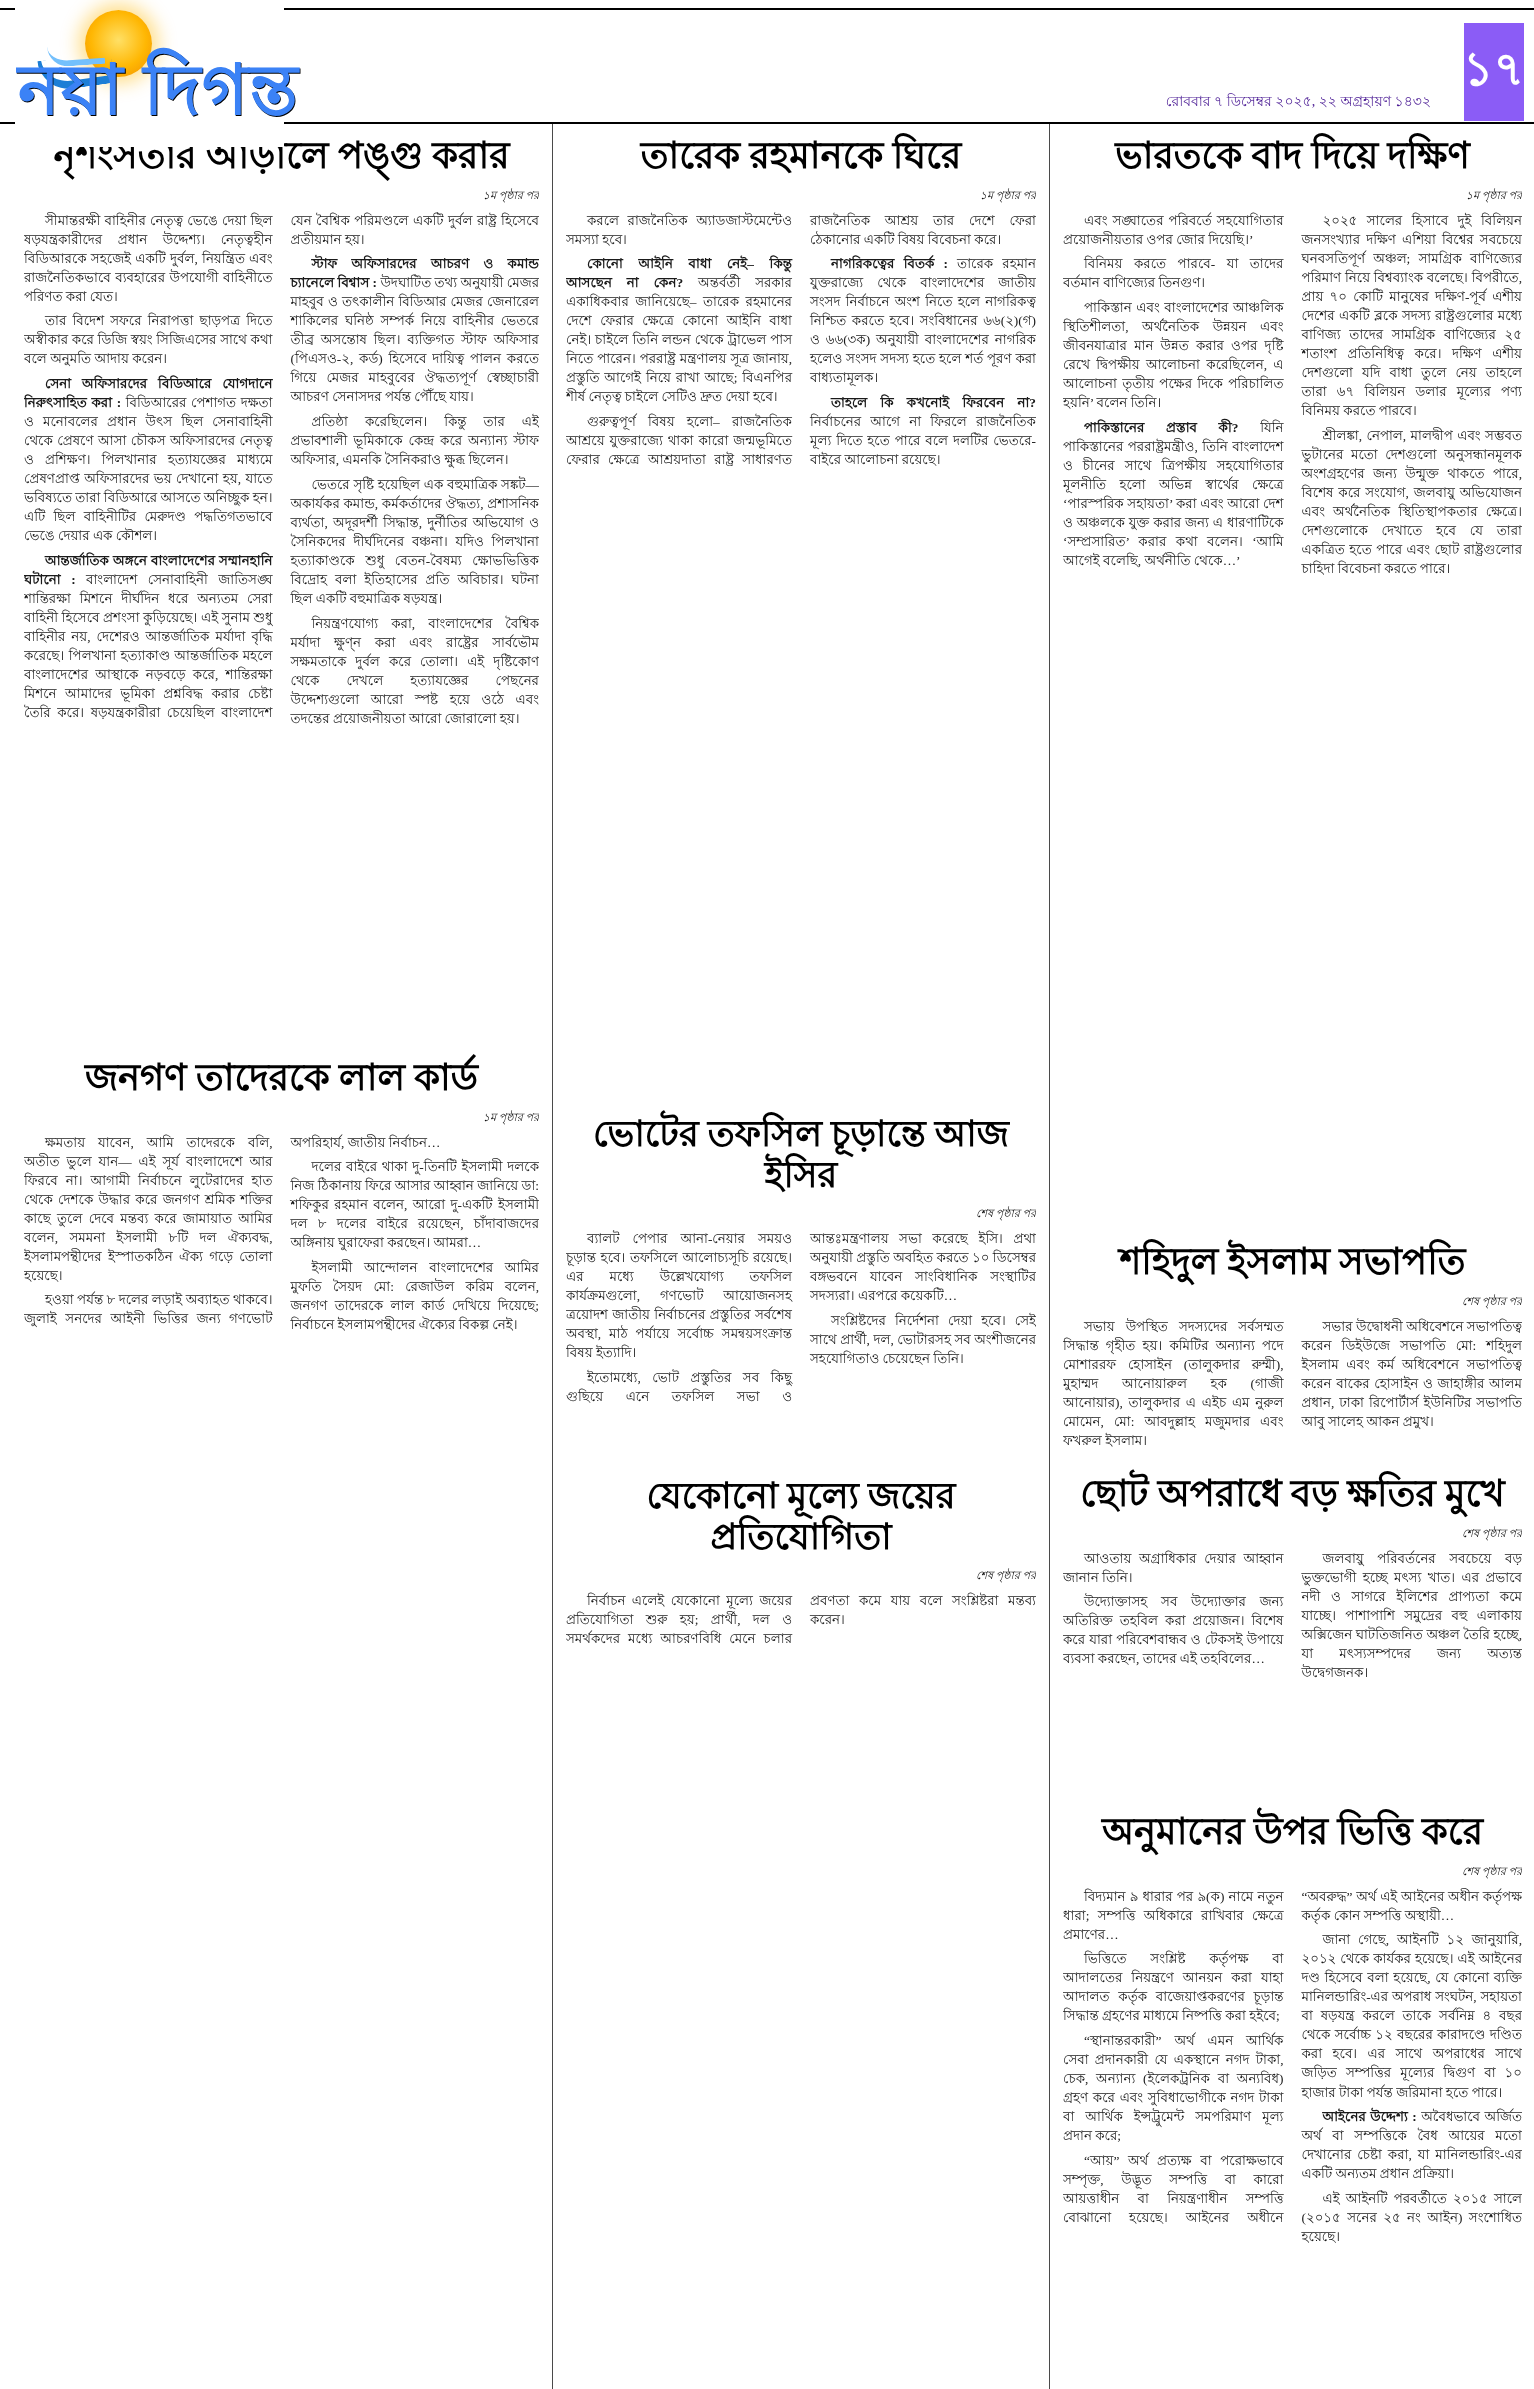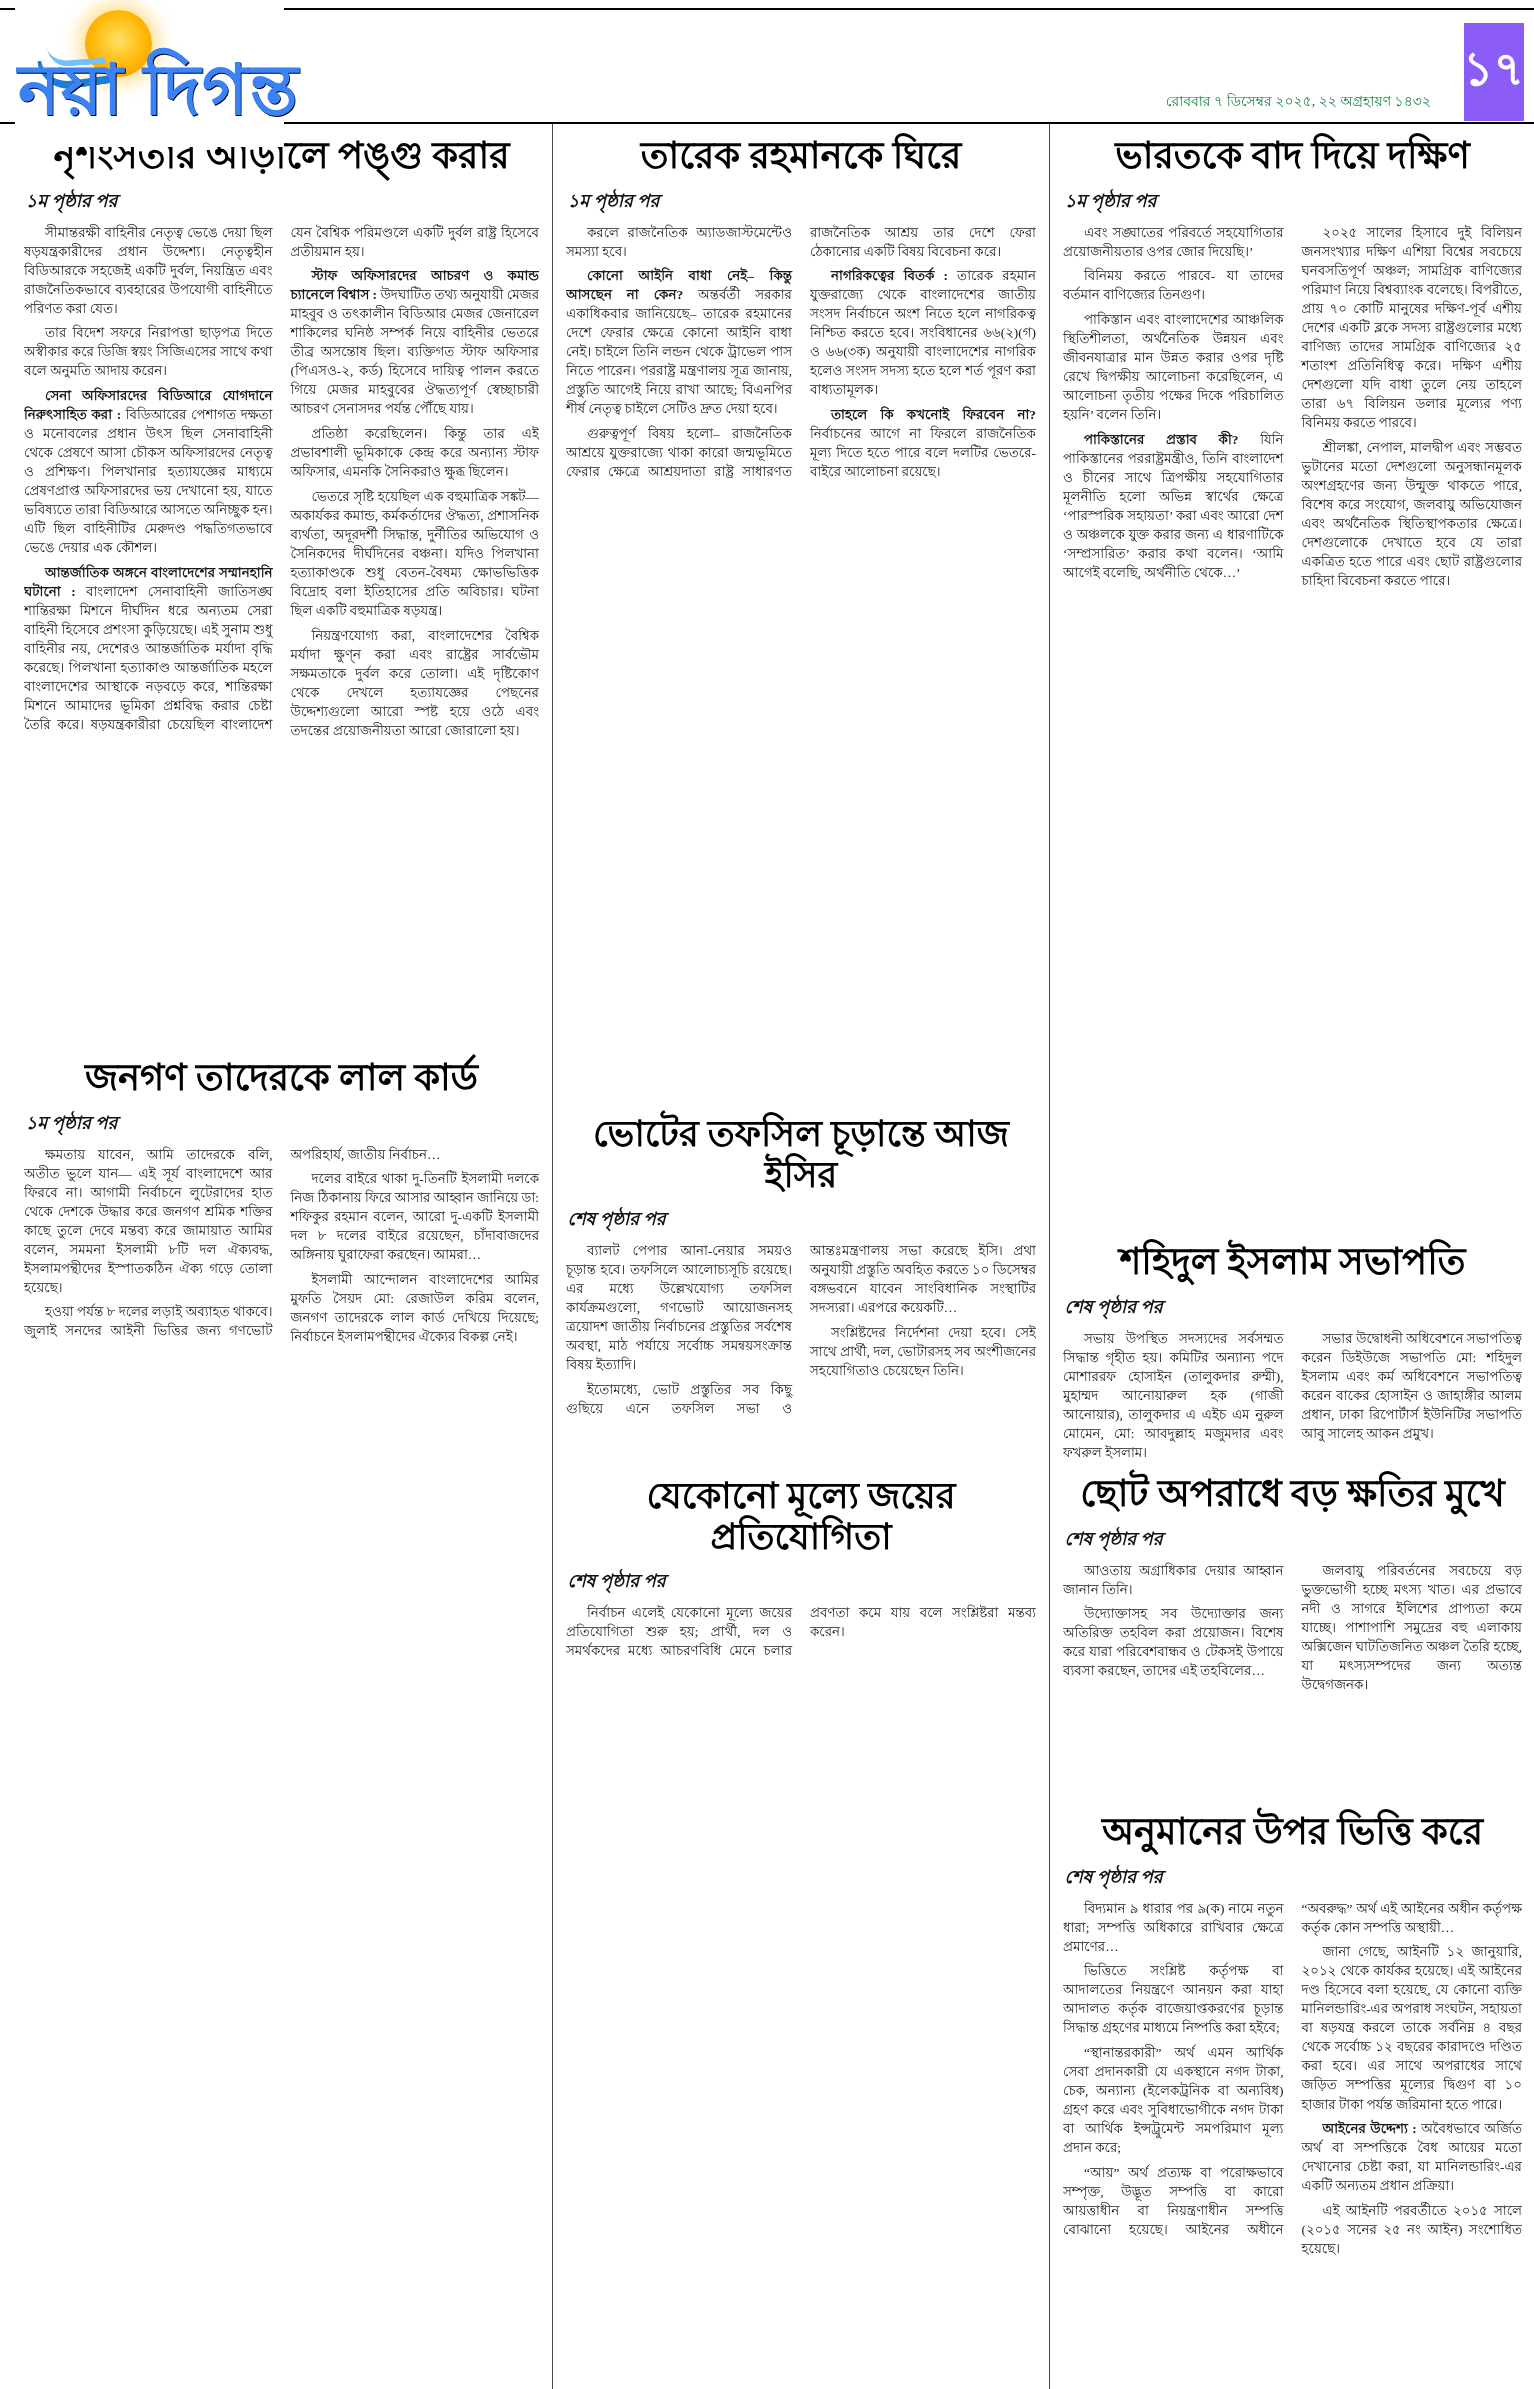--- a/index.html
+++ b/index.html
@@ -24,41 +24,41 @@
     border-radius:0 0 0 37px;transform:rotate(-8deg);
   }
   .book:after{
     content:"";position:absolute;left:6.5px;top:-11.4px;width:57px;height:14.7px;
     border-bottom:6.5px solid #74c0fc;border-radius:0 0 0 33px;transform:rotate(4deg);
   }
   .logo-text{
     position:absolute;left:3.3px;top:34px;font-size:70px;font-weight:bold;color:#3b82f6;
     letter-spacing:1.6px;white-space:nowrap;text-shadow:0.8px 0.8px 0 #000;
   }
-  .dateline{position:absolute;right:104px;top:90px;font-size:14px;color:#15803d;white-space:nowrap;}
+  .dateline{position:absolute;right:104px;top:90px;font-size:14px;color:#4c1d95;white-space:nowrap;}
   .pagenum{
     position:absolute;right:11.4px;top:23px;width:60px;height:98px;background:#8b5cf6;
     color:#fff;font-size:47px;font-weight:bold;display:flex;align-items:center;justify-content:center;
   }
   
   .content{position:absolute;top:124px;left:0;right:0;bottom:0;display:flex;}
   .colgroup{box-sizing:border-box;padding:0 13px;display:flex;flex-direction:column;}
   .colgroup.left{width:552px;padding-left:24px;}
   .colgroup.mid{width:498px;border-left:0.8px solid #4a4a4a;border-right:0.8px solid #4a4a4a;}
   .colgroup.right{flex:1;}
   .article{overflow:hidden;box-sizing:border-box;padding-top:3.3px;}
   .a1{height:922px;} .a4{flex:1;}
   .a2{height:979px;} .a5{height:362px;} .a6{flex:1;}
   .a3{height:1106px;} .a7{height:232px;} .a8{height:338px;} .a9{flex:1;}
   .headline{
     text-align:center;font-weight:bold;font-size:37px;line-height:1.12;
     margin:8.1px 0 9.8px;color:#000;letter-spacing:0;
   }
   .a5 .headline,.a6 .headline{font-size:36px;}
-  .tag{font-weight:bold;font-style:italic;font-size:18px;margin:0 0 4.9px 1.6px;}
+  .tag{font-weight:normal;font-style:italic;font-size:11px;margin:0 0 4.9px 1.6px;text-align:right;}
   .body{
     column-count:2;column-gap:18px;font-size:13.4px;line-height:1.42;
     text-align:justify;color:#1a1a1a;
   }
   .body p{margin:0 0 5.7px;text-indent:21px;}
   .body p b{font-weight:bold;}
 </style>
 </head>
 <body>
 

